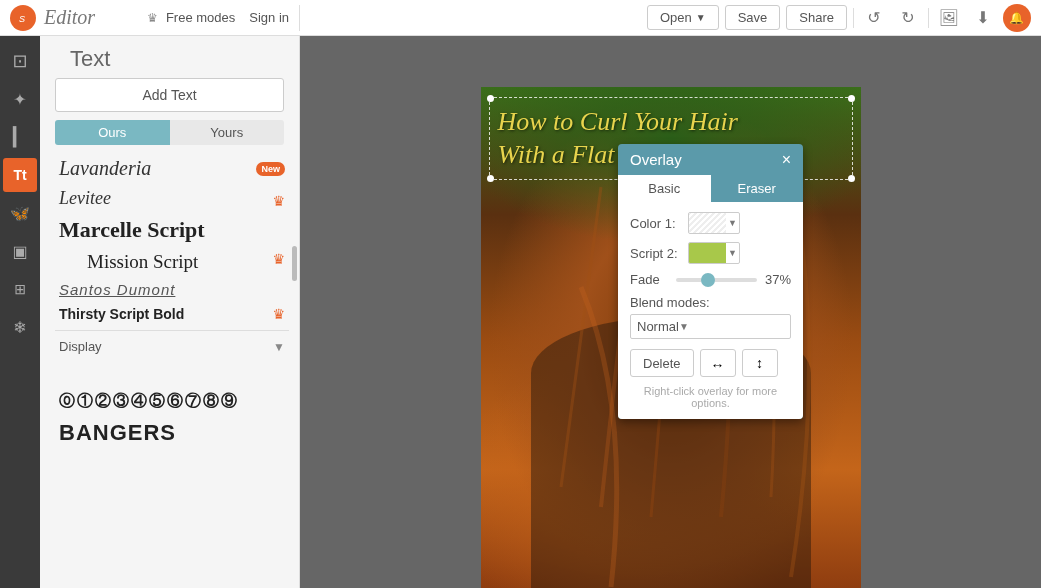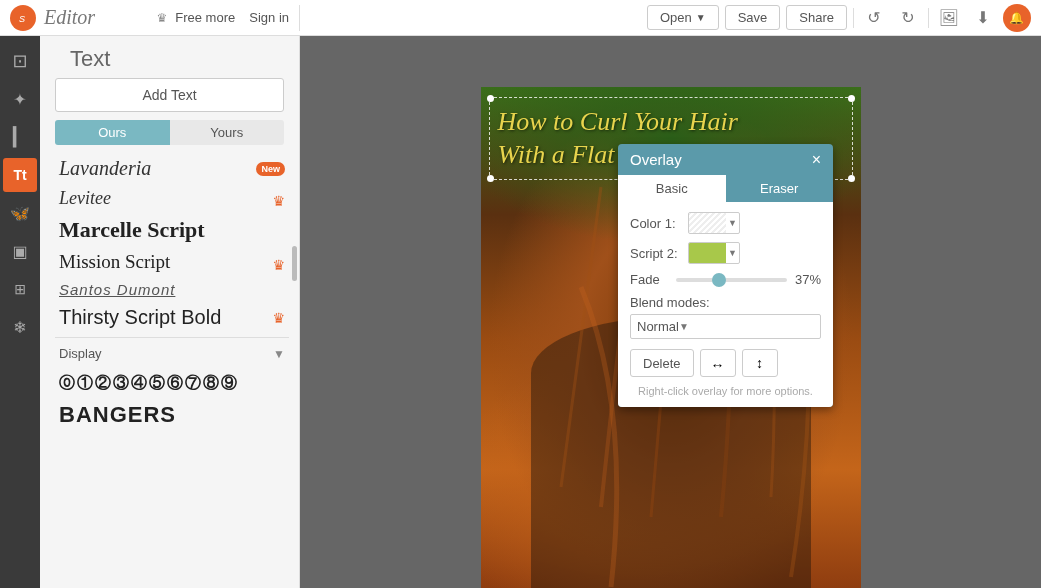--- a/index.html
+++ b/index.html
@@ -176,21 +176,21 @@
   <div id="logo-area" style="width:300px; display:flex; align-items:center; padding:0 10px; gap:8px; border-right:1px solid #ddd;">
     <div style="width:26px;height:26px;background:#e8632a;border-radius:50%;display:flex;align-items:center;justify-content:center;">
       <svg width="16" height="16" viewBox="0 0 16 16">
         <circle cx="8" cy="8" r="7" fill="#e8632a"></circle>
         <text x="4" y="12" font-size="9" fill="white" font-style="italic">S</text>
       </svg>
     </div>
     <span style="font-size:20px;color:#777;font-style:italic;font-family:Georgia,serif;">Editor</span>
     <div style="flex:1;"></div>
     <span style="font-size:12px;color:#888;">♛</span>
-    <span style="font-size:13px;color:#555;cursor:pointer;">Free more</span>
+    <span style="font-size:13px;color:#555;cursor:pointer;">Free modes</span>
     <span style="font-size:13px;color:#555;cursor:pointer;margin-left:6px;">Sign in</span>
   </div>
 
   <div style="flex:1;display:flex;align-items:center;justify-content:flex-end;padding:0 10px;gap:6px;">
     <button class="toolbar-btn open-btn">
       <span>Open</span>
       <span style="font-size:10px;">▼</span>
     </button>
     <button class="toolbar-btn">Save</button>
     <button class="toolbar-btn">Share</button>
@@ -234,42 +234,42 @@
 
       <div class="font-item" style="display:flex;align-items:flex-end;justify-content:space-between;padding:4px 4px;cursor:pointer;gap:24px;">
         <span style="font-family:Georgia,serif;font-size:18px;color:#333;font-style:italic;">Levitee</span>
         <span style="color:#e8632a;font-size:14px;">♛</span>
       </div>
 
       <div class="font-item" style="display:flex;align-items:center;justify-content:space-between;padding:4px 4px;cursor:pointer;text-align:right;">
         <span style="font-family:'Brush Script MT',cursive;font-size:22px;color:#222;font-weight:bold;">Marcelle Script</span>
       </div>
 
-      <div class="font-item" style="display:flex;align-items:flex-end;justify-content:space-between;padding:4px 4px;cursor:pointer;">
+      <div class="font-item" style="display:flex;align-items:flex-start;justify-content:space-between;padding:4px 4px;cursor:pointer;margin-left:28px;">
         <span style="font-family:'Brush Script MT',cursive;font-size:19px;color:#222;">Mission Script</span>
         <span style="color:#e8632a;font-size:14px;">♛</span>
       </div>
 
 
       <div class="font-item" style="display:flex;align-items:center;justify-content:space-between;padding:4px 4px;cursor:pointer;">
         <span style="font-family:Arial,sans-serif;font-size:15px;color:#555;text-decoration:underline;font-style:italic;letter-spacing:1px;">Santos Dumont</span>
       </div>
 
       <div class="font-item" style="display:flex;align-items:center;justify-content:space-between;padding:4px 4px;cursor:pointer;">
-        <span style="font-family:Arial Black,sans-serif;font-size:20px;color:#222;font-weight:400;">Thirsty Script Bold</span>
+        <span style="font-family:Arial Black,sans-serif;font-size:14px;color:#222;font-weight:700;">Thirsty Script Bold</span>
         <span style="color:#e8632a;font-size:14px;">♛</span>
       </div>
 
       <div style="display:flex;align-items:center;justify-content:space-between;padding:8px 4px;cursor:pointer;font-size:13px;color:#555;border-top:1px solid #ddd;margin-top:4px;">
         <span>Display</span>
         <span style="font-size:12px;color:#888;">▼</span>
       </div>
 
       <div class="font-item" style="display:flex;align-items:center;padding:4px 4px;cursor:pointer;">
-        <span style="font-family:serif;font-size:16px;color:#222;letter-spacing:2px;font-weight:bold;">⓪①②③④⑤⑥⑦⑧⑨</span>
+        <span style="font-family:serif;font-size:16px;color:#222;letter-spacing:2px;font-weight:bold;margin-top:25px;">⓪①②③④⑤⑥⑦⑧⑨</span>
       </div>
 
       <div class="font-item" style="display:flex;align-items:center;padding:4px 4px;cursor:pointer;">
         <span style="font-family:Impact,sans-serif;font-size:22px;color:#222;font-weight:900;letter-spacing:1px;">BANGERS</span>
       </div>
     </div>
 
     <div style="position:absolute;right:2px;top:210px;width:5px;height:35px;background:#bbb;border-radius:3px;"></div>
   </div>
 
@@ -302,21 +302,21 @@
         <div style="position:absolute;top:-3px;right:-3px;width:7px;height:7px;background:white;border-radius:50%;"></div>
         <div style="position:absolute;bottom:-3px;left:-3px;width:7px;height:7px;background:white;border-radius:50%;"></div>
         <div style="position:absolute;bottom:-3px;right:-3px;width:7px;height:7px;background:white;border-radius:50%;"></div>
         <div style="font-family:Georgia,'Times New Roman',serif;font-size:26px;color:#e8d44d;font-style:italic;line-height:1.25;text-shadow:1px 1px 3px rgba(0,0,0,0.6);">
           <span>How to Curl Your Hair</span><br>
           <span>With a Flat Iron</span>
         </div>
       </div>
     </div>
 
-    <div id="overlay-panel" style="position:absolute;top:108px;left:318px;width:215px;background:#5b9aaa;border-radius:4px;box-shadow:0 3px 10px rgba(0,0,0,0.4);z-index:100;">
+    <div id="overlay-panel" style="position:absolute;top:108px;left:318px;width:185px;background:#5b9aaa;border-radius:4px;box-shadow:0 3px 10px rgba(0,0,0,0.4);z-index:100;">
       <div style="display:flex;align-items:center;justify-content:space-between;padding:7px 12px;color:white;">
         <span style="font-size:15px;font-weight:normal;">Overlay</span>
         <button style="background:none;border:none;color:white;font-size:16px;cursor:pointer;line-height:1;">×</button>
       </div>
       <div style="display:flex;">
         <div style="flex:1;padding:6px;text-align:center;background:white;color:#555;font-size:13px;cursor:pointer;">Basic</div>
         <div style="flex:1;padding:6px;text-align:center;color:white;font-size:13px;cursor:pointer;">Eraser</div>
       </div>
       <div style="background:white;padding:10px 12px;">
 

